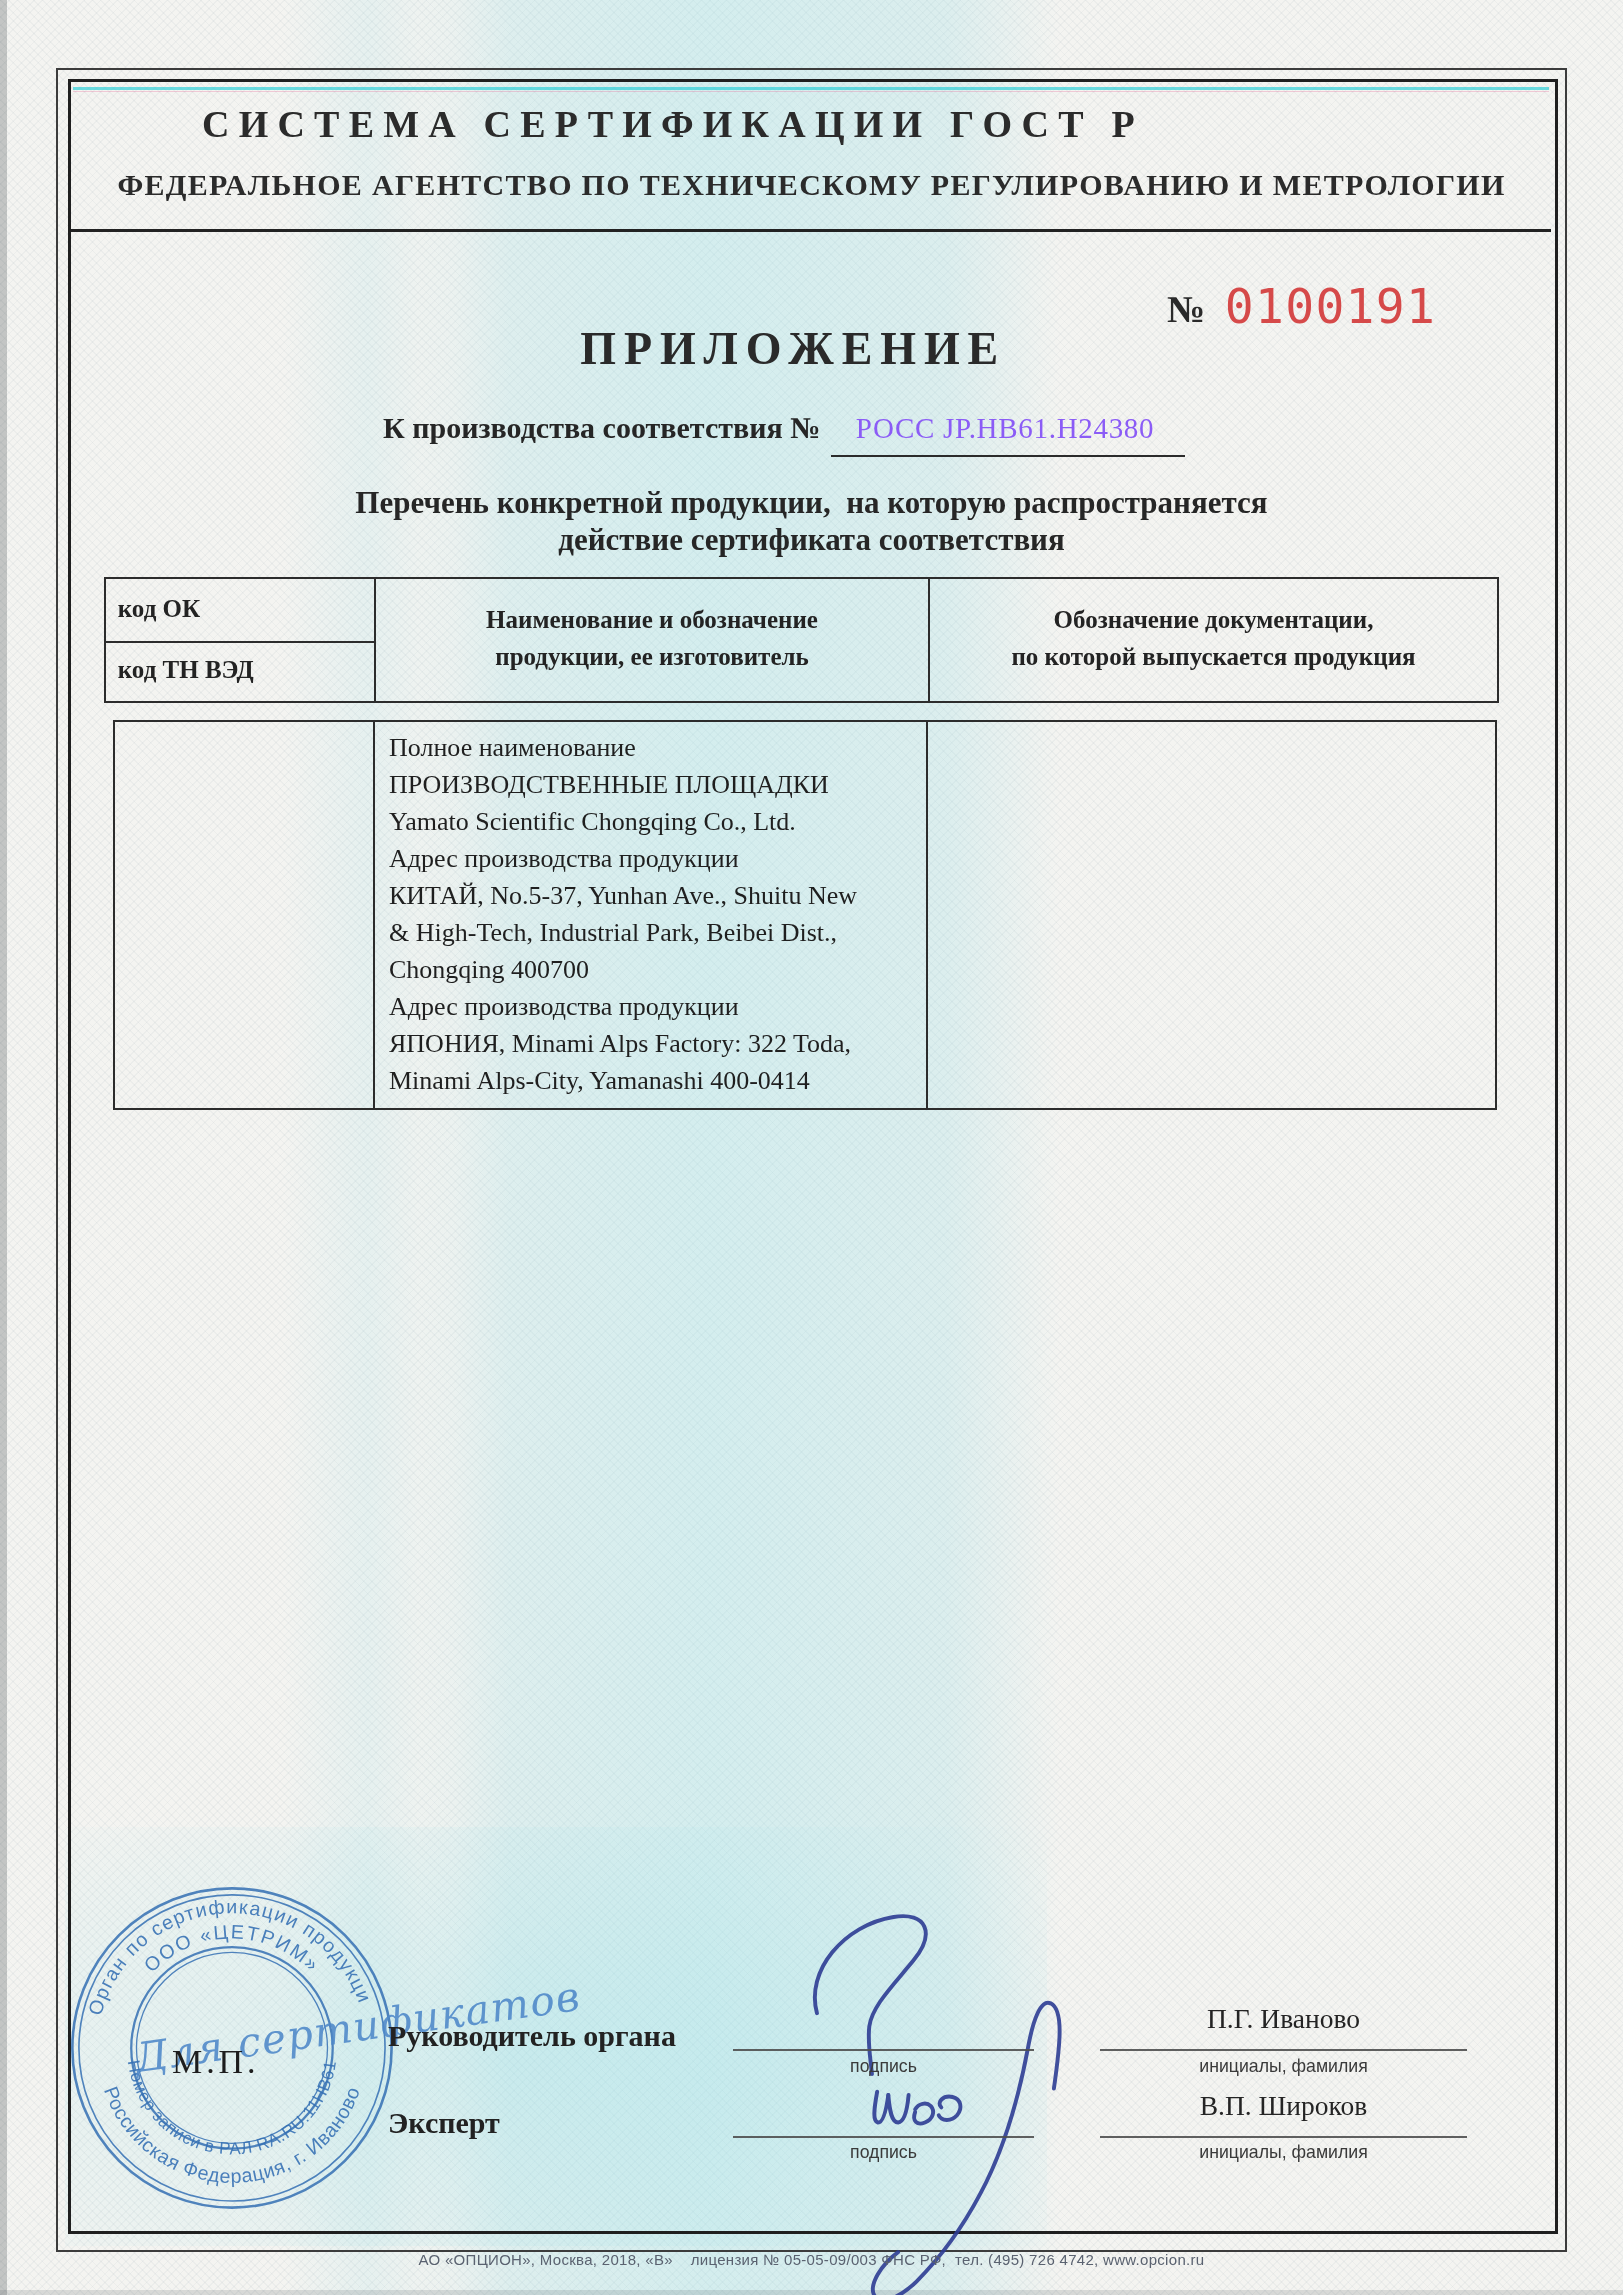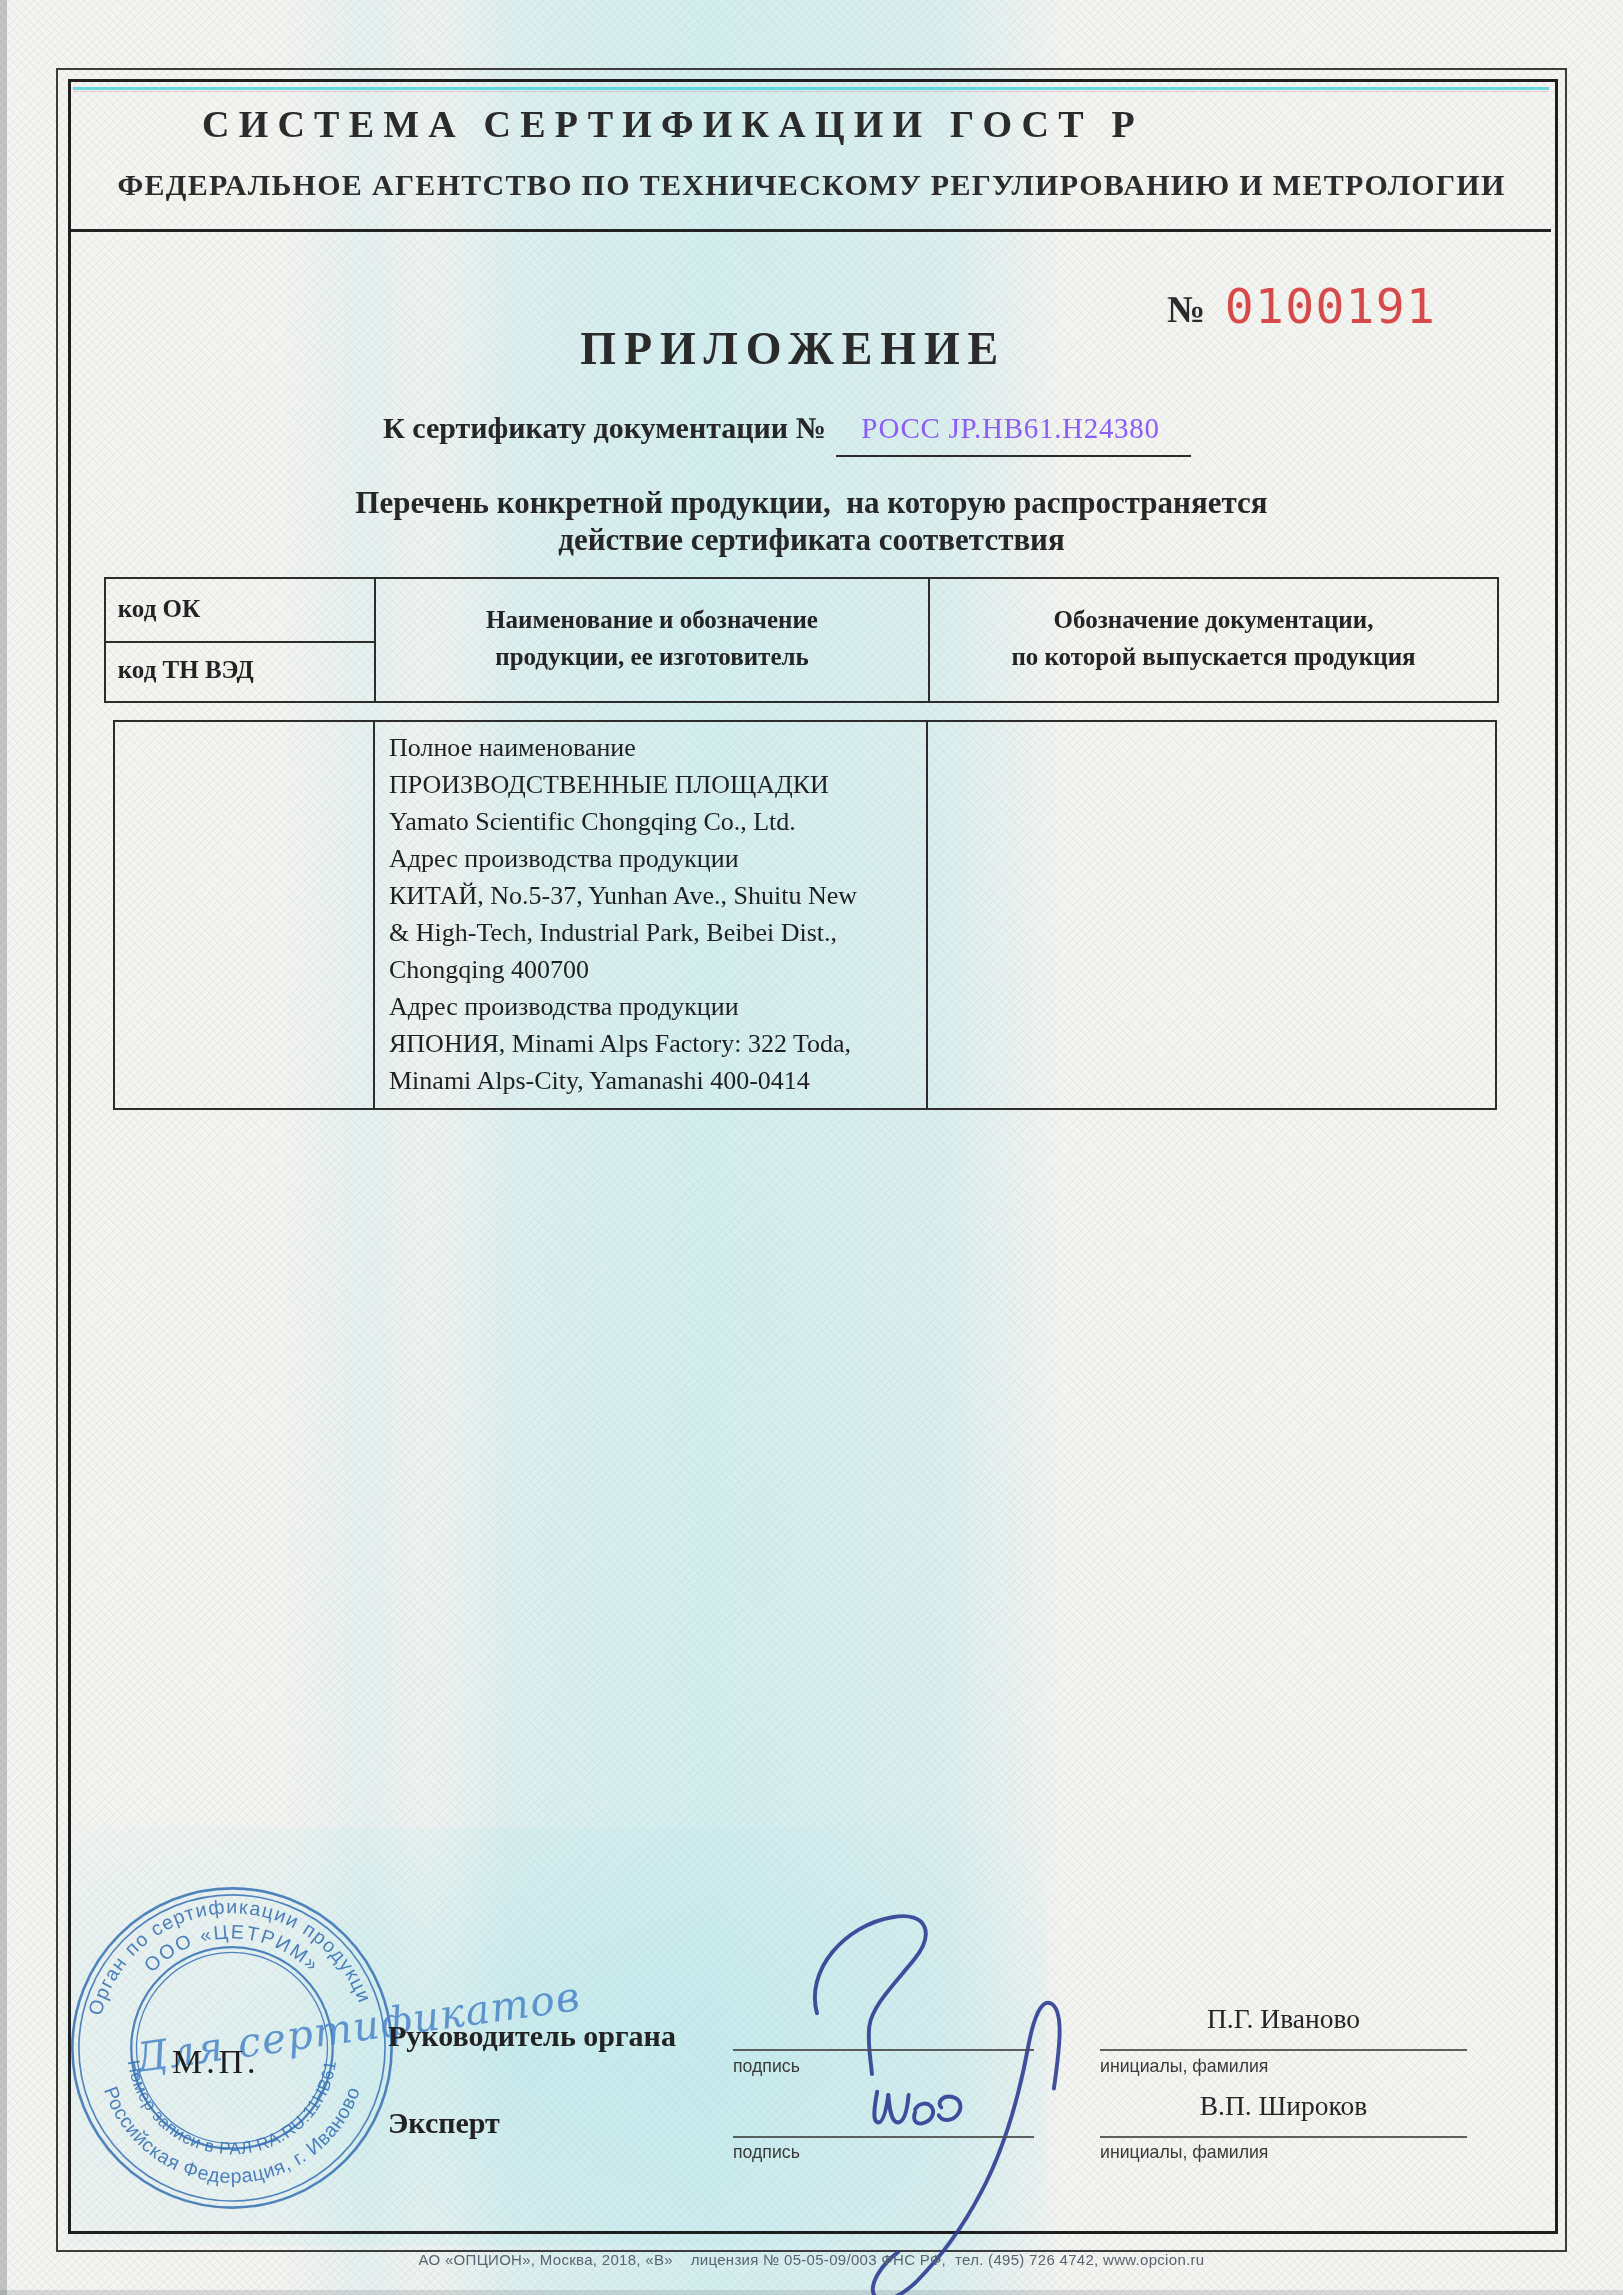--- a/index.html
+++ b/index.html
@@ -94,21 +94,21 @@
 
   
   .sig-svg{position:absolute; left:720px; top:1879px; width:694px; height:432px; overflow:visible;}
   .role-1{position:absolute; left:388px; top:2019px; font-size:30px; font-weight:bold; color:#222;}
   .role-2{position:absolute; left:388px; top:2106px; font-size:30px; font-weight:bold; color:#222;}
   .rule{position:absolute; height:2px; background:#4f4f4f; opacity:0.9;}
   .rule-sig-1{left:733px; top:2049px; width:301px;}
   .rule-name-1{left:1100px; top:2049px; width:367px;}
   .rule-sig-2{left:733px; top:2136px; width:301px;}
   .rule-name-2{left:1100px; top:2136px; width:367px;}
-  .caption{position:absolute; font-family:"Liberation Sans", sans-serif; font-size:17.7px; color:#3a3a3a; text-align:left;}
+  .caption{position:absolute; font-family:"Liberation Sans", sans-serif; font-size:17.7px; color:#3a3a3a; text-align:center;}
   .cap-sig-1{left:733px; width:301px; top:2056px;}
   .cap-name-1{left:1100px; width:367px; top:2056px;}
   .cap-sig-2{left:733px; width:301px; top:2142px;}
   .cap-name-2{left:1100px; width:367px; top:2142px;}
   .name-text{position:absolute; font-size:27.5px; color:#242424; text-align:center;}
   .name-1{left:1100px; width:367px; top:2003px;}
   .name-2{left:1100px; width:367px; top:2090px;}
 
   .footer-line{
     position:absolute; left:0; top:2251px; width:1623px; text-align:center;
@@ -138,21 +138,21 @@
   <div class="title-agency">ФЕДЕРАЛЬНОЕ АГЕНТСТВО ПО ТЕХНИЧЕСКОМУ РЕГУЛИРОВАНИЮ И МЕТРОЛОГИИ</div>
 
   <div class="number-row">
     <span class="number-sign">№</span>
     <span class="number-value">0100191</span>
   </div>
 
   <div class="doc-title">ПРИЛОЖЕНИЕ</div>
 
   <div class="cert-line">
-    <span class="cert-label">К сертификату документации №</span>
+    <span class="cert-label">К производства соответствия №</span>
     <span class="cert-value">РОСС JP.HB61.H24380</span>
   </div>
 
   <div class="subtitle-1">Перечень конкретной продукции,  на которую распространяется</div>
   <div class="subtitle-2">действие сертификата соответствия</div>
 
   <div class="thead-box">
     <div class="thead-v1"></div>
     <div class="thead-v2"></div>
     <div class="thead-h-half"></div>

